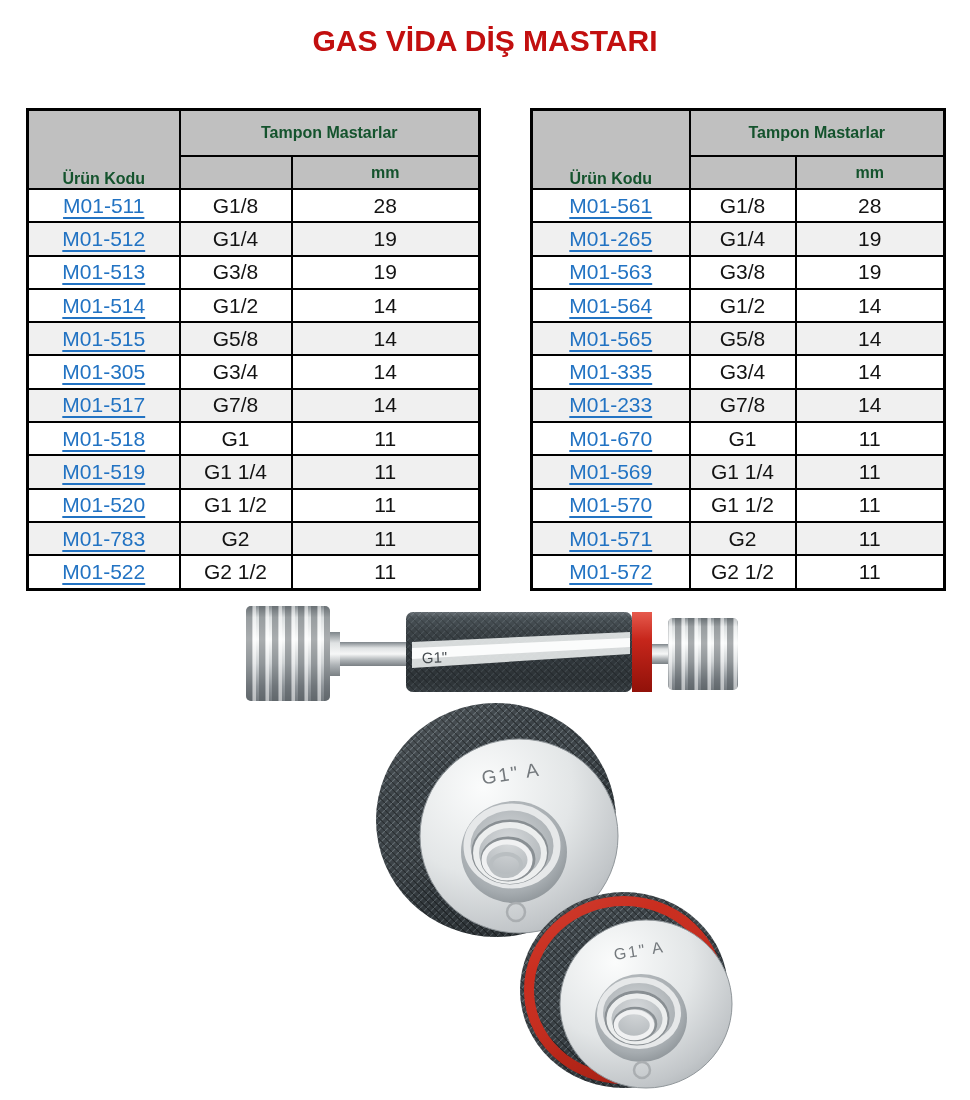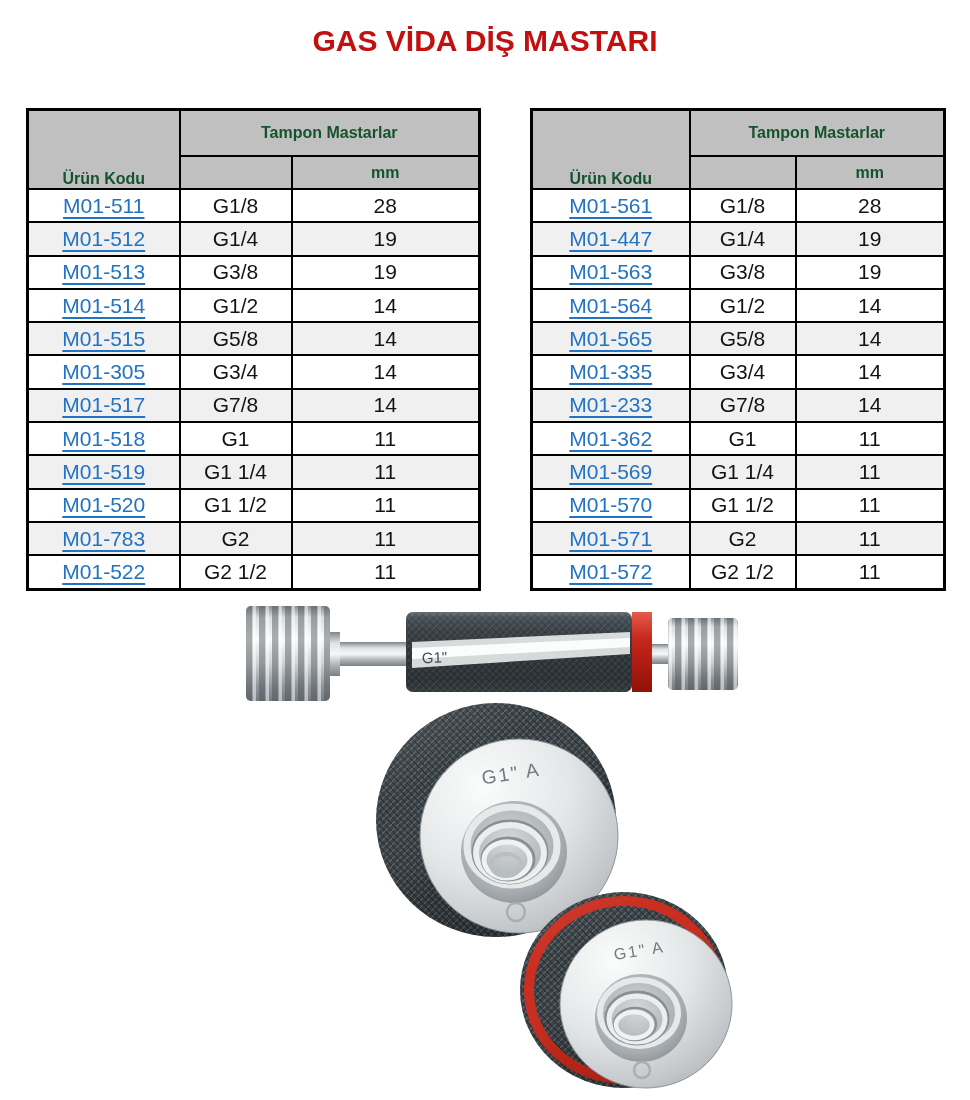--- a/index.html
+++ b/index.html
@@ -140,21 +140,21 @@
         <th class="sub-h">mm</th>
       </tr>
     </thead>
     <tbody>
         <tr>
           <td class="code"><a href="#">M01-561</a></td>
           <td>G1/8</td>
           <td>28</td>
         </tr>
         <tr class="shaded">
-          <td class="code"><a href="#">M01-447</a></td>
+          <td class="code"><a href="#">M01-265</a></td>
           <td>G1/4</td>
           <td>19</td>
         </tr>
         <tr>
           <td class="code"><a href="#">M01-563</a></td>
           <td>G3/8</td>
           <td>19</td>
         </tr>
         <tr>
           <td class="code"><a href="#">M01-564</a></td>
@@ -170,21 +170,21 @@
           <td class="code"><a href="#">M01-335</a></td>
           <td>G3/4</td>
           <td>14</td>
         </tr>
         <tr class="shaded">
           <td class="code"><a href="#">M01-233</a></td>
           <td>G7/8</td>
           <td>14</td>
         </tr>
         <tr>
-          <td class="code"><a href="#">M01-362</a></td>
+          <td class="code"><a href="#">M01-670</a></td>
           <td>G1</td>
           <td>11</td>
         </tr>
         <tr class="shaded">
           <td class="code"><a href="#">M01-569</a></td>
           <td>G1 1/4</td>
           <td>11</td>
         </tr>
         <tr>
           <td class="code"><a href="#">M01-570</a></td>

